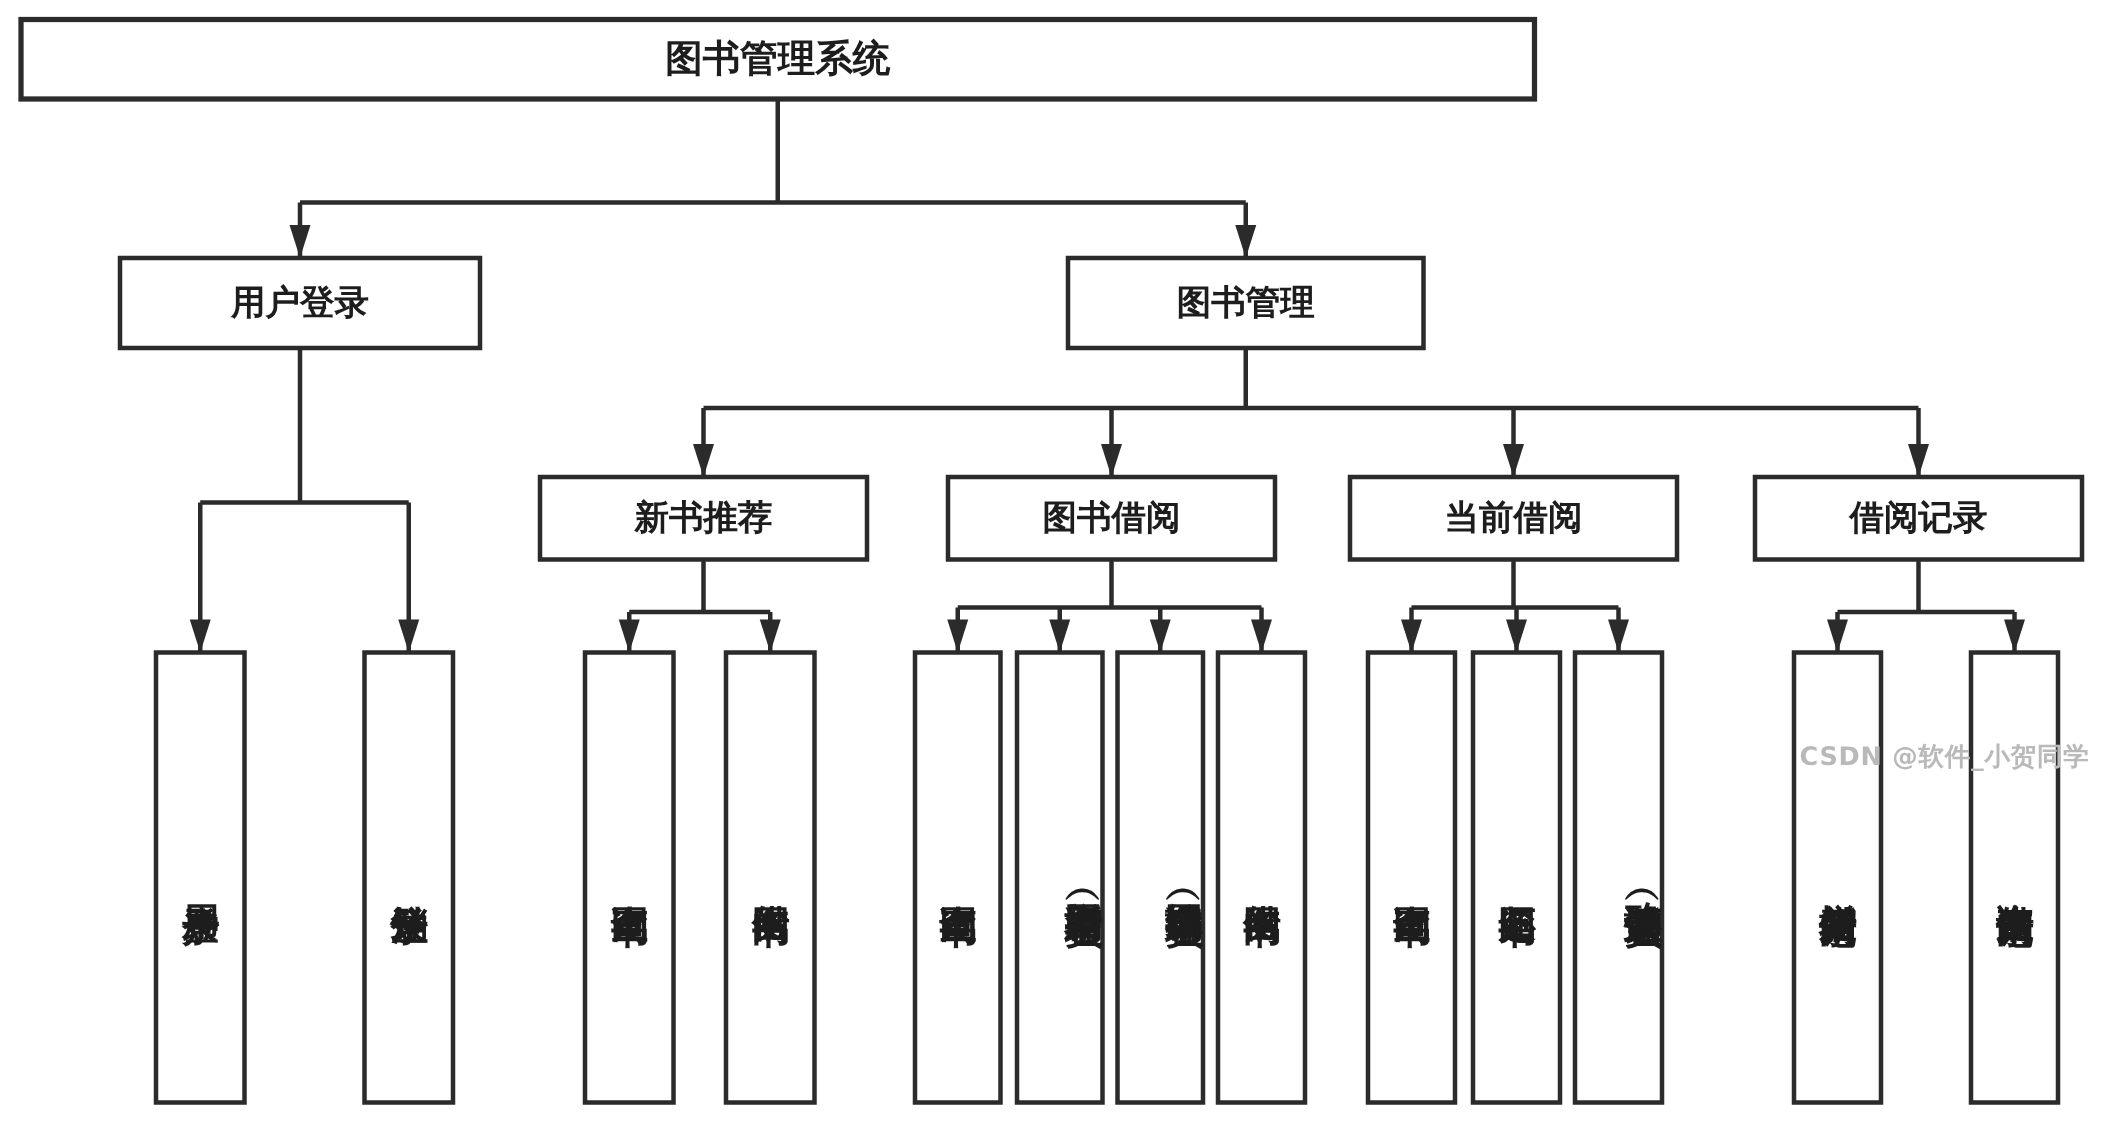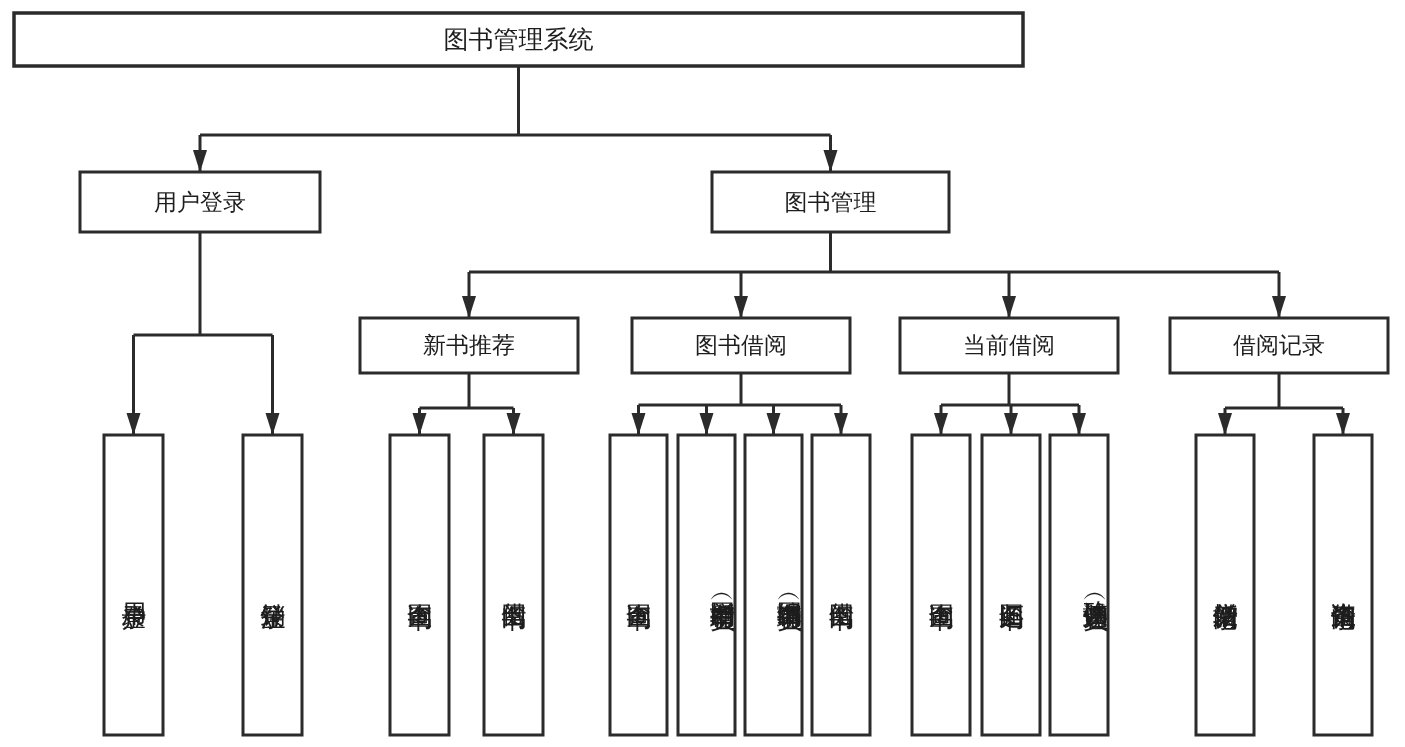--- a/index.html
+++ b/index.html
@@ -1,21 +1,21 @@
 <!DOCTYPE html>
 <html><head>
 <meta charset="utf-8">
 <style>
   html,body{margin:0;padding:0;background:#ffffff;}
   body{
     font-family:"DejaVu Sans","Liberation Sans",sans-serif;
     width:1405px;height:747px;overflow:hidden;
   }
   #diagram-root{
-    position:relative;width:1405px;height:524px;background:#ffffff;
+    position:relative;width:1405px;height:524px;background:#ffffff;font-weight:bold;
   }
   svg.diagram{position:absolute;top:0;left:0;width:1405px;height:747px;}
   .node-box{
     fill:#ffffff;stroke:#2b2b2b;stroke-width:3;
   }
   .node-box.root{stroke-width:3.5;}
   .connector{
     stroke:#2b2b2b;stroke-width:3;fill:none;stroke-linecap:butt;
   }
   .arrow-head{fill:#2b2b2b;stroke:none;}
@@ -154,13 +154,14 @@
       <div class="vlabel" style="left: 678px; top: 439px; width: 57px; height: 292px; align-items: flex-start;">新增图书（管理员）</div>
       <div class="vlabel" style="left: 745px; top: 439px; width: 57px; height: 292px; align-items: flex-start;">编辑图书（管理员）</div>
       <div class="vlabel" style="left: 812px; top: 439px; width: 58px; height: 292px; align-items: center;">借阅图书</div>
       <div class="vlabel" style="left: 912px; top: 439px; width: 58px; height: 292px; align-items: center;">查询图书</div>
       <div class="vlabel" style="left: 982px; top: 439px; width: 58px; height: 292px; align-items: center;">归还图书</div>
       <div class="vlabel" style="left: 1050px; top: 439px; width: 58px; height: 292px; align-items: flex-start;">确认归还（管理员）</div>
       <div class="vlabel" style="left: 1196px; top: 439px; width: 58px; height: 292px; align-items: center;">新增借阅记录</div>
       <div class="vlabel" style="left: 1314px; top: 439px; width: 58px; height: 292px; align-items: center;">查询借阅记录</div>
     </div>
 
+  <div class="watermark">CSDN @软件_小贺同学</div>
 </div>
 
 </body></html>

